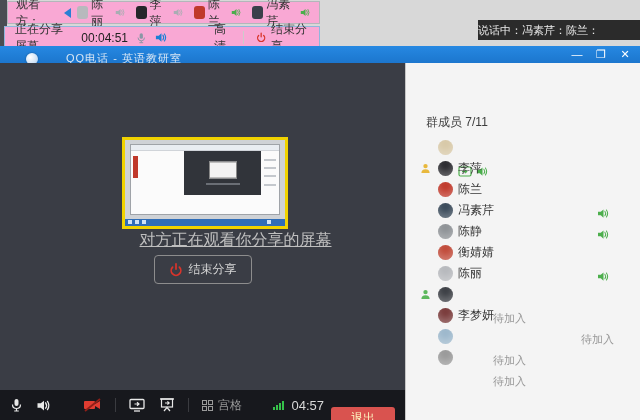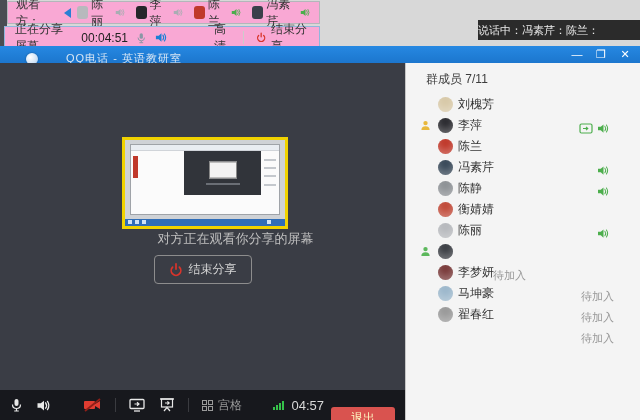--- a/index.html
+++ b/index.html
@@ -52,42 +52,42 @@
   .thumb-winbar{position:absolute;left:0;top:0;right:0;height:5px;background:#e9edf2;border-bottom:1px solid #d0d4d9;}
   .thumb-dark{position:absolute;left:36%;top:9%;width:52%;height:64%;background:#31343a;}
   .thumb-darkinner{position:absolute;left:50%;top:42%;transform:translate(-50%,-50%);
                    width:26px;height:15px;background:#f2f2f2;border:1px solid #888;}
   .thumb-darkline{position:absolute;left:50%;top:72%;transform:translateX(-50%);width:34px;height:2px;background:#6a6e75;}
   .thumb-red{position:absolute;left:1.5%;top:16%;width:3.5%;height:32%;background:#c0392b;}
   .thumb-sideline{position:absolute;right:2%;width:8%;height:2px;background:#c4c8cd;}
   .thumb-task{position:absolute;left:0;bottom:0;right:0;height:7px;background:#2f6db8;}
   .thumb-task i{position:absolute;top:1px;width:4px;height:4px;background:#cfe2f5;display:block;}
   #stage-caption{position:absolute;left:0;top:167px;width:471px;text-align:center;
-                 color:#bfbfbf;font-size:13px;}
+                 color:#bfbfbf;font-size:16px;text-decoration:underline;}
   #end-share-btn{position:absolute;left:50%;top:192px;transform:translateX(-50%);
                  border:1px solid #8d8d8d;border-radius:4px;background:transparent;color:#d6d6d6;
                  font-size:12px;display:flex;align-items:center;gap:6px;padding:5px 14px;cursor:pointer;}
 
   
   #bottom-bar{height:30px;background:#17181d;display:flex;align-items:center;
               padding:0 10px;box-sizing:border-box;gap:13px;}
   .bicon{display:inline-flex;align-items:center;justify-content:center;}
   .bdiv{width:1px;height:14px;background:#3a3b40;}
   #grid-group{display:flex;align-items:center;gap:5px;color:#9a9a9a;font-size:12px;}
   .grid-glyph{width:11px;height:11px;display:grid;grid-template-columns:1fr 1fr;grid-template-rows:1fr 1fr;gap:1px;}
   .grid-glyph i{background:transparent;border:1px solid #9a9a9a;display:block;}
   #bb-right{margin-left:auto;display:flex;align-items:center;gap:7px;}
   .sig{display:flex;align-items:flex-end;gap:1px;height:10px;}
   .sig i{width:2px;background:#35c24a;display:block;}
   #bb-timer{color:#d8d8d8;font-size:13px;}
   #exit-btn{background:#d9534f;color:#fef9c3;border:none;border-radius:3px;font-size:12px;
             padding:3px 20px;cursor:pointer;margin-top:26px;}
 
   
-  #member-header{padding:8px 0 6px 20px;font-size:12px;color:#3c3c3c;}
+  #member-header{padding:8px 0 6px 20px;font-size:12px;color:#3c3c3c;margin-top:43px;}
   .mrow{display:flex;align-items:center;height:21px;padding:0 26px 0 14px;gap:5px;}
   .leader-slot{width:13px;height:13px;flex:0 0 13px;display:flex;align-items:center;}
   .avatar{width:15px;height:15px;border-radius:50%;flex:0 0 15px;box-shadow:inset 0 -4px 6px rgba(255,255,255,.25);}
   .mname{font-size:12px;color:#333;flex:1 1 auto;white-space:nowrap;overflow:hidden;}
   .mstatus{font-size:11px;color:#999;}
   .ricons{display:flex;align-items:center;gap:4px;margin-top:47px;}
 </style>
 </head>
 <body>
 
@@ -273,21 +273,20 @@
     <div>
 
         <div class="mrow">
           <span class="leader-slot">
             <svg width="11" height="11" viewBox="0 0 12 12" style="visibility: hidden;">
               <circle cx="6" cy="3.4" r="2.4" fill="currentColor"></circle>
               <path d="M1.5 11 Q1.5 6.8 6 6.8 Q10.5 6.8 10.5 11 Z" fill="currentColor"></path>
             </svg>
           </span>
           <span class="avatar" style="background: rgb(216, 201, 168);"></span>
-          <span class="mname">刘槐芳</span>
           <span class="ricons">
             <svg width="14" height="11" viewBox="0 0 14 11" style="color:#4cae4c">
               <rect x="1" y="1" width="12" height="9" rx="1.5" stroke="currentColor" stroke-width="1.2" fill="none"></rect>
               <path d="M4 5.5 L8.5 5.5 M7 3.8 L8.8 5.5 L7 7.2" stroke="currentColor" stroke-width="1.1" fill="none"></path>
             </svg>
             <svg width="13" height="11" viewBox="0 0 14 12" style="color:#4cae4c">
               <path d="M1 4 L4 4 L7 1.5 L7 10.5 L4 8 L1 8 Z" fill="currentColor"></path>
               <path d="M8.5 3.5 Q10.3 6 8.5 8.5 M10.2 2.2 Q12.8 6 10.2 9.8" stroke="currentColor" stroke-width="1.1" fill="none" stroke-linecap="round"></path>
             </svg>
             <span class="mstatus"></span>
@@ -470,21 +469,20 @@
         </div>
 
         <div class="mrow">
           <span class="leader-slot">
             <svg width="11" height="11" viewBox="0 0 12 12" style="visibility: hidden;">
               <circle cx="6" cy="3.4" r="2.4" fill="currentColor"></circle>
               <path d="M1.5 11 Q1.5 6.8 6 6.8 Q10.5 6.8 10.5 11 Z" fill="currentColor"></path>
             </svg>
           </span>
           <span class="avatar" style="background: rgb(157, 184, 204);"></span>
-          <span class="mname">马坤豪</span>
           <span class="ricons">
             <svg width="14" height="11" viewBox="0 0 14 11" style="color: rgb(76, 174, 76); visibility: hidden;">
               <rect x="1" y="1" width="12" height="9" rx="1.5" stroke="currentColor" stroke-width="1.2" fill="none"></rect>
               <path d="M4 5.5 L8.5 5.5 M7 3.8 L8.8 5.5 L7 7.2" stroke="currentColor" stroke-width="1.1" fill="none"></path>
             </svg>
             <svg width="13" height="11" viewBox="0 0 14 12" style="color: rgb(76, 174, 76); visibility: hidden;">
               <path d="M1 4 L4 4 L7 1.5 L7 10.5 L4 8 L1 8 Z" fill="currentColor"></path>
               <path d="M8.5 3.5 Q10.3 6 8.5 8.5 M10.2 2.2 Q12.8 6 10.2 9.8" stroke="currentColor" stroke-width="1.1" fill="none" stroke-linecap="round"></path>
             </svg>
             <span class="mstatus">待加入</span>
@@ -492,21 +490,20 @@
         </div>
 
         <div class="mrow">
           <span class="leader-slot">
             <svg width="11" height="11" viewBox="0 0 12 12" style="visibility: hidden;">
               <circle cx="6" cy="3.4" r="2.4" fill="currentColor"></circle>
               <path d="M1.5 11 Q1.5 6.8 6 6.8 Q10.5 6.8 10.5 11 Z" fill="currentColor"></path>
             </svg>
           </span>
           <span class="avatar" style="background: rgb(154, 154, 154);"></span>
-          <span class="mname">翟春红</span>
           <span class="ricons">
             <svg width="14" height="11" viewBox="0 0 14 11" style="color: rgb(76, 174, 76); visibility: hidden;">
               <rect x="1" y="1" width="12" height="9" rx="1.5" stroke="currentColor" stroke-width="1.2" fill="none"></rect>
               <path d="M4 5.5 L8.5 5.5 M7 3.8 L8.8 5.5 L7 7.2" stroke="currentColor" stroke-width="1.1" fill="none"></path>
             </svg>
             <svg width="13" height="11" viewBox="0 0 14 12" style="color: rgb(76, 174, 76); visibility: hidden;">
               <path d="M1 4 L4 4 L7 1.5 L7 10.5 L4 8 L1 8 Z" fill="currentColor"></path>
               <path d="M8.5 3.5 Q10.3 6 8.5 8.5 M10.2 2.2 Q12.8 6 10.2 9.8" stroke="currentColor" stroke-width="1.1" fill="none" stroke-linecap="round"></path>
             </svg>
             <span class="mstatus">待加入</span>

